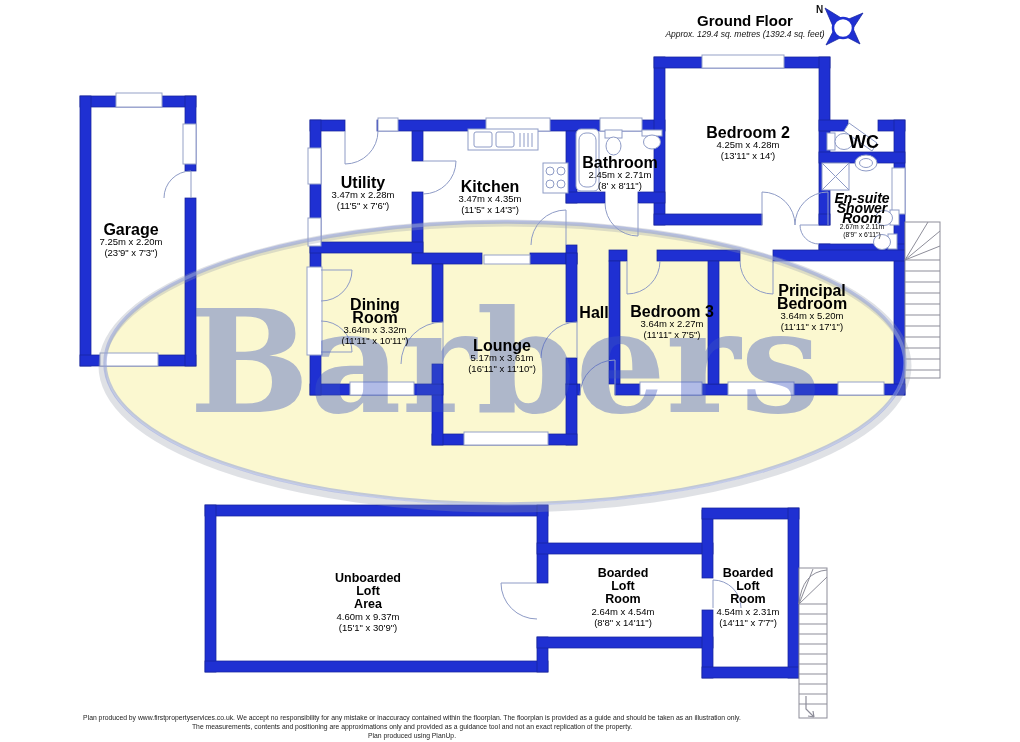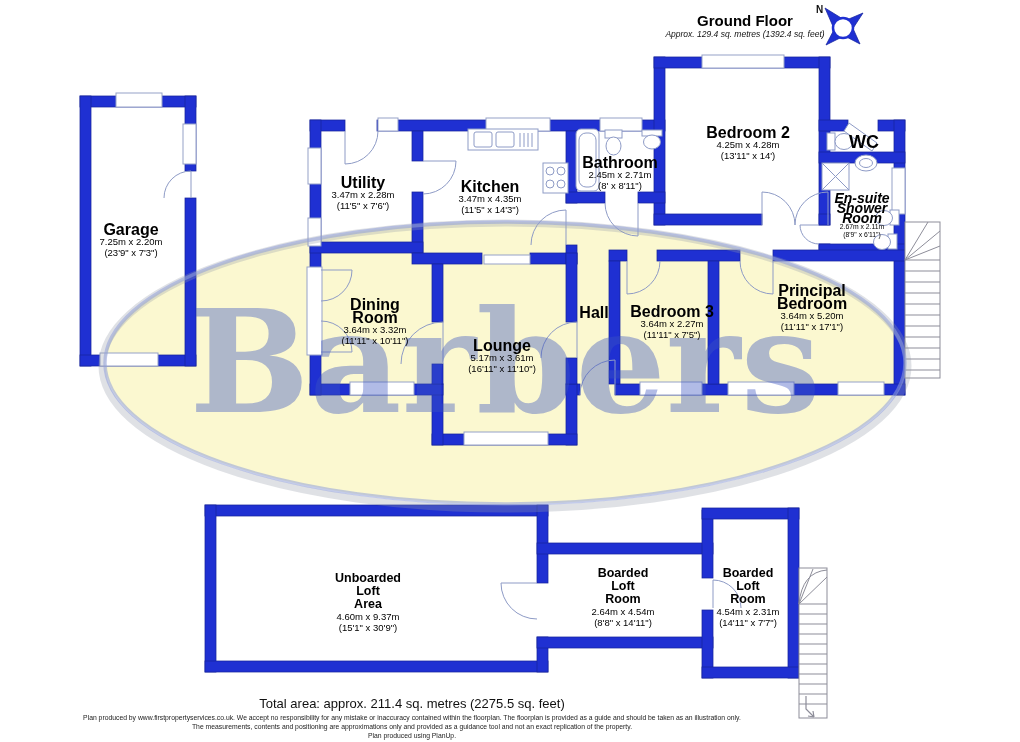--- a/index.html
+++ b/index.html
@@ -304,18 +304,17 @@
   </div>
 
   <div class="rlabel loft" style="left:748px;top:567px">
     <div class="rname">Boarded
 Loft
 Room</div>
     <div class="rdim">4.54m x 2.31m</div>
     <div class="rdim">(14'11" x 7'7")</div>
   </div>
 
-  <div class="footer-line f-total" style="top:696px">Total area: approx. 211.4 sq. metres (2275.5 sq. feet)</div>
   <div class="footer-line f-disc" style="top:714px">Plan produced by www.firstpropertyservices.co.uk. We accept no responsibility for any mistake or inaccuracy contained within the floorplan. The floorplan is provided as a guide and should be taken as an illustration only.</div>
   <div class="footer-line f-disc" style="top:723px">The measurements, contents and positioning are approximations only and provided as a guidance tool and not an exact replication of the property.</div>
   <div class="footer-line f-disc" style="top:732px">Plan produced using PlanUp.</div>
 
 </div>
 
 </body></html>

